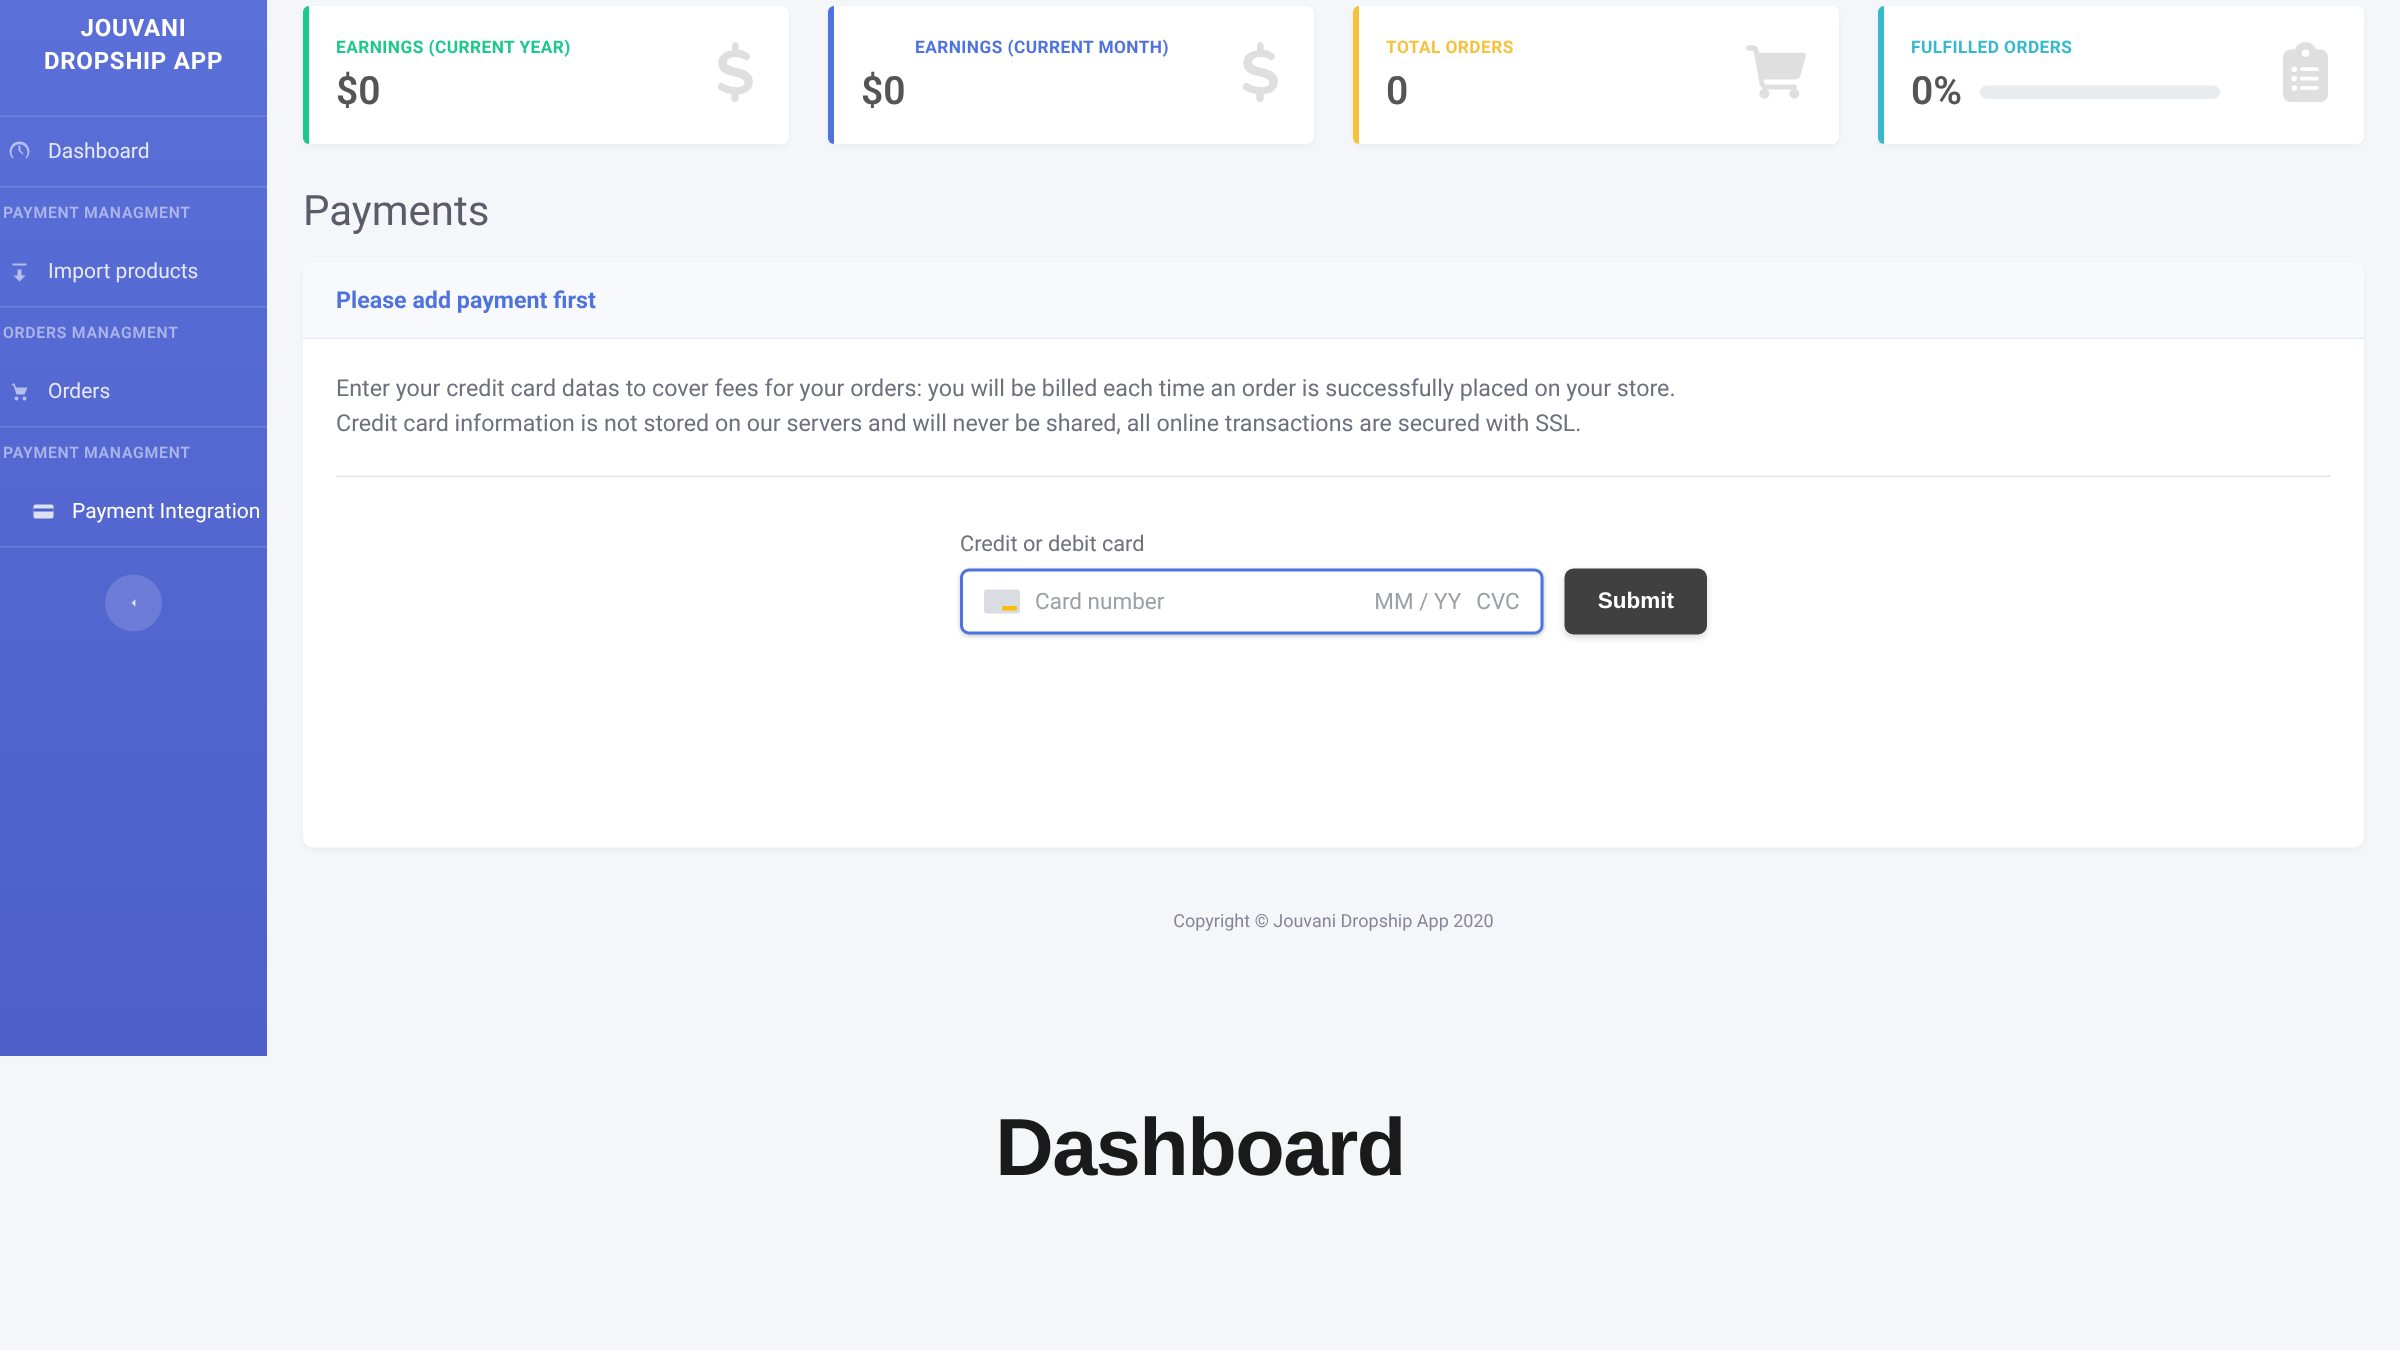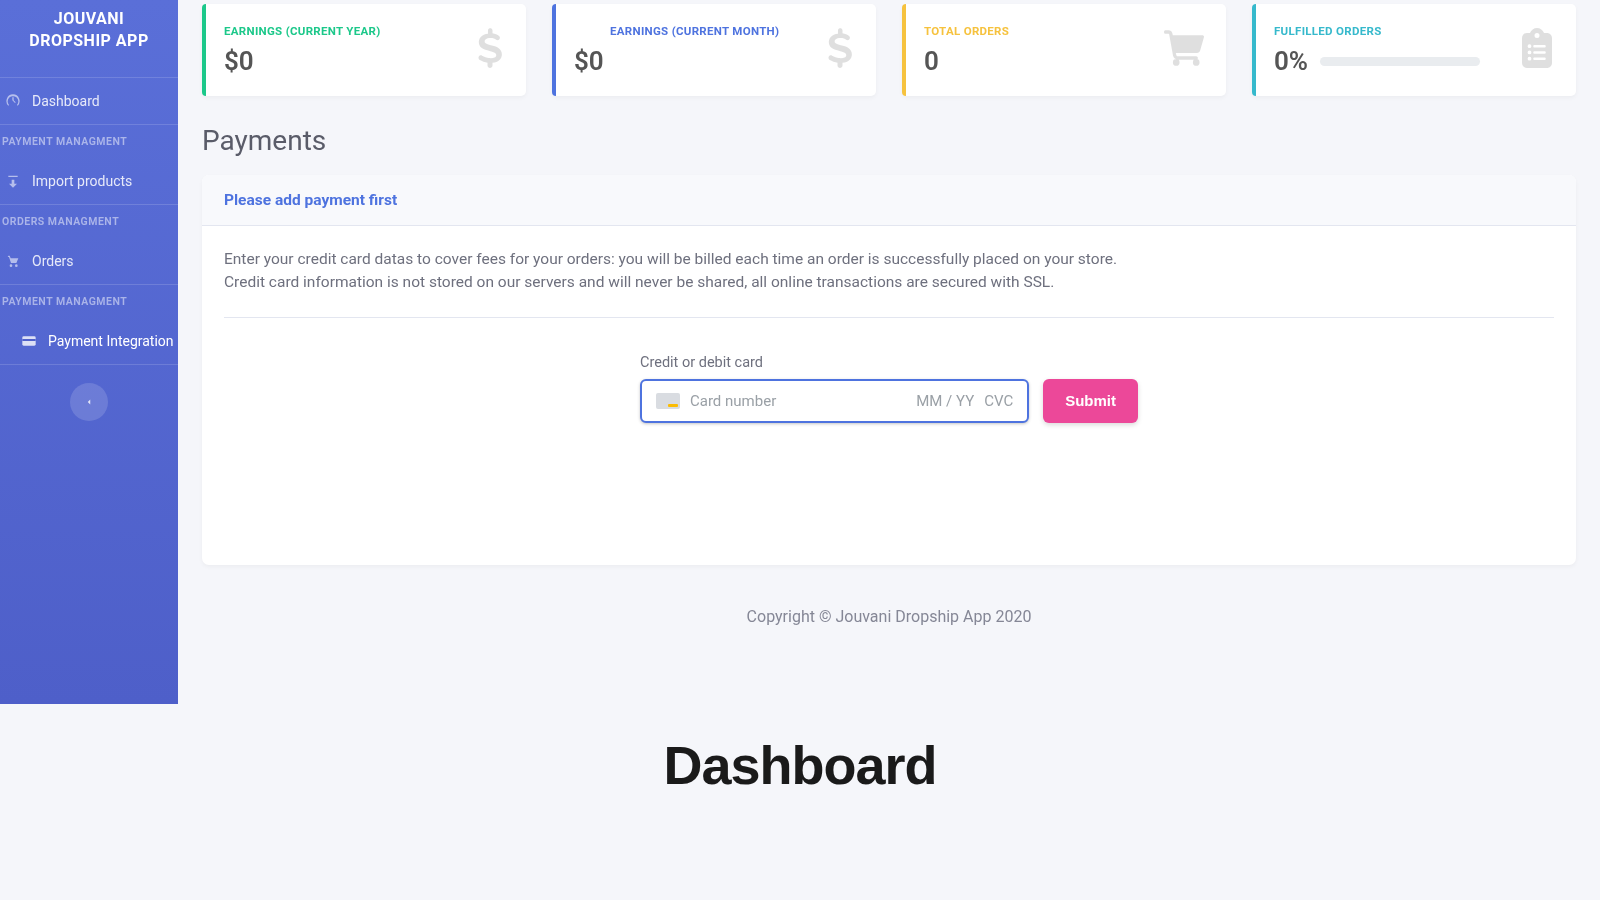--- a/index.html
+++ b/index.html
@@ -38,22 +38,22 @@
 .panel-desc { font-size: 15.5px; color: #6e707e; line-height: 1.5; }
 .divider { border-top: 1px solid #e3e6f0; margin: 22px 0 36px; }
 .form-wrap { display: flex; align-items: flex-end; gap: 14px; margin: 0 auto; width: 498px; padding-bottom: 120px; }
 .form-col { flex: 1; display: flex; flex-direction: column; gap: 8px; }
 .form-label { font-size: 14.5px; color: #6e707e; }
 .card-input { border: 2px solid #4e73df; border-radius: 6px; height: 44px; display: flex; align-items: center; padding: 0 14px; gap: 10px; background: #fff; box-shadow: 0 1px 3px rgba(60,64,67,0.3); }
 .card-input .cc-icon { width: 24px; height: 16px; background: #d9dce1; border-radius: 2px; position: relative; }
 .card-input .cc-icon::after { content: ""; position: absolute; bottom: 2px; right: 2px; width: 10px; height: 3px; background: #fbbc04; border-radius: 1px; }
 .card-input .placeholder { color: #9aa0a6; font-size: 15px; flex: 1; }
 .card-input .expiry, .card-input .cvc { color: #9aa0a6; font-size: 15px; }
-.submit-btn { background: #ec4899; color: #fff; border: none; border-radius: 6px; padding: 0 22px; height: 44px; font-size: 15px; font-weight: 600; cursor: pointer; box-shadow: 0 2px 5px rgba(0,0,0,0.15); }
-.footer { text-align: center; font-size: 16px; color: #858796; padding: 12px 0 20px; }
+.submit-btn { background: #404040; color: #fff; border: none; border-radius: 6px; padding: 0 22px; height: 44px; font-size: 15px; font-weight: 600; cursor: pointer; box-shadow: 0 2px 5px rgba(0,0,0,0.15); }
+.footer { text-align: center; font-size: 12px; color: #858796; padding: 12px 0 20px; }
 .big-label { text-align: center; font-size: 54px; font-weight: 800; color: #1a1a1a; margin-top: 30px; font-family: Arial, sans-serif; letter-spacing: -1px; }
 </style>
 </head>
 <body>
 
 <div class="container">
   <div class="sidebar">
     <div class="sidebar-title">JOUVANI DROPSHIP APP</div>
     <div class="sidebar-item section-border-top section-border-bottom">
       <span class="sidebar-icon">

